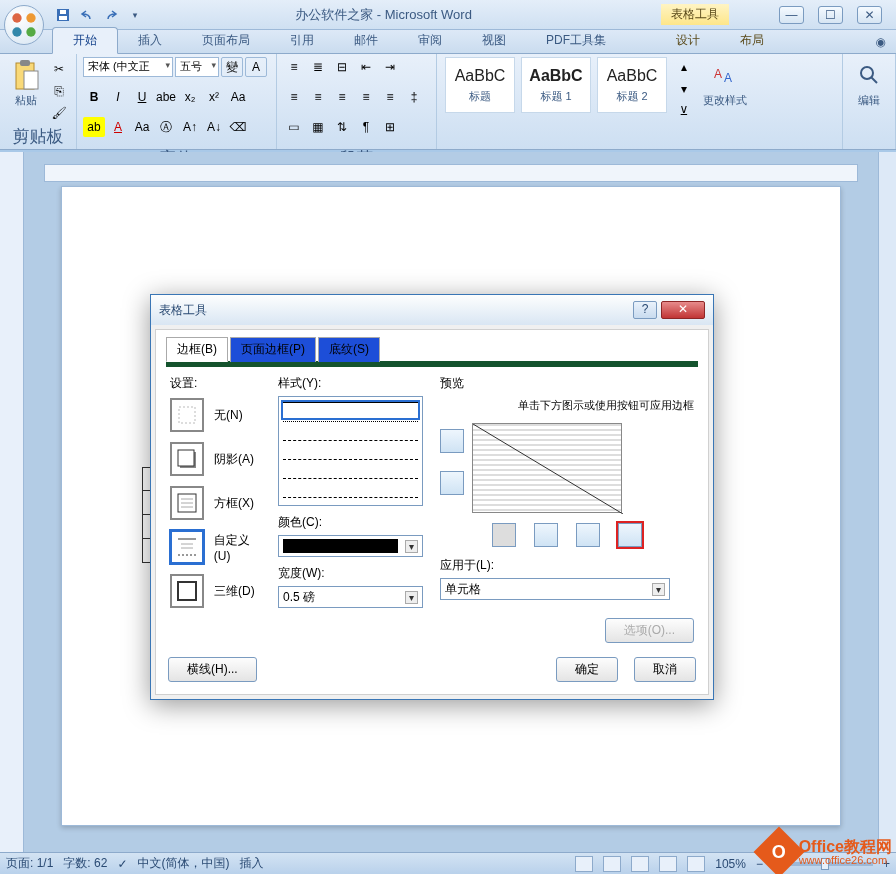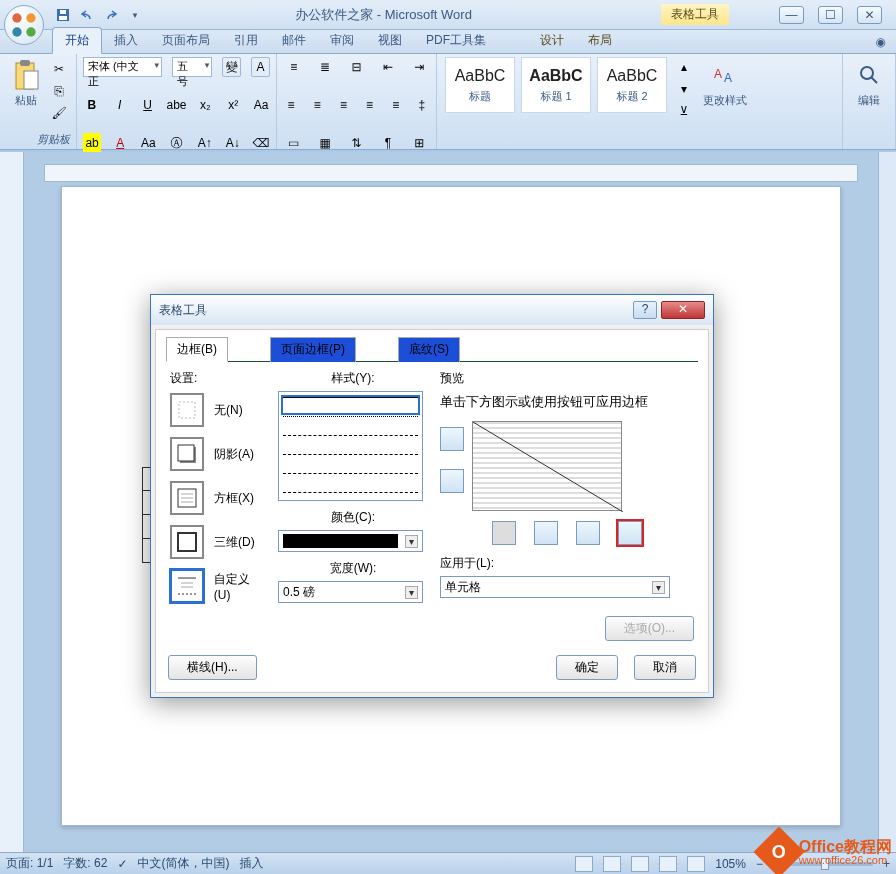--- a/index.html
+++ b/index.html
@@ -11,39 +11,39 @@
     .office-btn svg { width: 28px; height: 28px; }
     .qat { display: flex; gap: 2px; align-items: center; }
     .qat-btn { width: 22px; height: 22px; display: flex; align-items: center; justify-content: center; border-radius: 3px; }
     .title-center { flex: 1; text-align: center; color: #3b5a82; font-size: 13px; }
     .context-tab-box { background: linear-gradient(to bottom, #fff4c4, #fde68a); padding: 2px 10px; color: #5a4a1a; margin: 0 40px; font-size: 12px;}
     .win-controls { display: flex; gap: 14px; padding: 0 10px; }
     .win-ctrl { width: 25px; height: 18px; display: flex; align-items: center; justify-content: center; border: 1px solid #7a9bc0; border-radius: 3px; background: linear-gradient(to bottom,#f5faff,#d6e5f3); color: #3b5a82; }
 
     
     .ribbon-tabs { height: 24px; background: linear-gradient(to bottom,#dde9f7,#cadcef); display: flex; align-items: flex-end; padding-left: 52px; gap: 0; border-bottom: 1px solid #8daacb; }
-    .ribbon-tab { padding: 4px 12px; color: #3b5a82; cursor: pointer; }
+    .ribbon-tab { padding: 4px 20px; color: #3b5a82; cursor: pointer; }
     .ribbon-tab.active { background: #e8f0fa; border: 1px solid #8daacb; border-bottom: 1px solid #e8f0fa; border-radius: 4px 4px 0 0; color: #15428b; position: relative; top: 1px; }
     .ribbon-tab.context { color: #5a4a1a; }
     .help { margin-left: auto; padding: 4px 10px; color: #3b5a82; }
 
     
     .ribbon { height: 96px; background: linear-gradient(to bottom, #e8f0fa, #cddff2); display: flex; border-bottom: 1px solid #8daacb; }
     .group { border-right: 1px solid #b3cbe3; padding: 3px 6px 2px 6px; display: flex; flex-direction: column; justify-content: space-between; }
     .group-body { flex: 1; display: flex; align-items: flex-start; gap: 2px; }
-    .group-label { text-align: right; color: #3b5a82; font-size: 11px; padding-top: 2px; font-style: italic; }
+    .group-label { text-align: center; color: #3b5a82; font-size: 17px; padding-top: 2px; }
 
     .big-btn { display: flex; flex-direction: column; align-items: center; gap: 2px; padding: 2px 4px; }
     .big-btn .ico { width: 32px; height: 32px; display: flex; align-items: center; justify-content: center; }
     .big-btn .lbl { font-size: 11px; color: #3b5a82; white-space: nowrap; }
 
     .mini-col { display: flex; flex-direction: column; gap: 2px; padding-top: 2px;}
     .mini-btn { width: 22px; height: 20px; display: flex; align-items: center; justify-content: center; border-radius: 2px; }
 
-    .font-row { display: flex; gap: 10px; margin-bottom: 16px; }
+    .font-row { display: flex; gap: 2px; margin-bottom: 8px; }
     .font-select { height: 20px; border: 1px solid #9db9d8; background: #fff; padding: 1px 14px 1px 4px; font-size: 11px; position: relative; }
     .font-select::after { content: '▾'; position: absolute; right: 2px; top: 2px; font-size: 9px; color: #555; }
 
     .style-item { width: 70px; height: 56px; border: 1px solid #c6d8ea; background: #fff; display: flex; flex-direction: column; align-items: center; justify-content: center; margin: 0 2px; }
     .style-prev { font-size: 16px; color: #222; }
     .style-name { font-size: 11px; color: #3b5a82; margin-top: 4px; }
 
     
     .doc-area { position: absolute; top: 152px; left: 0; right: 0; bottom: 22px; background: #c2d6ec; display: flex; }
     .ruler-v { width: 24px; background: #e8f0fa; border-right: 1px solid #9db9d8; }
@@ -60,45 +60,45 @@
     .zoom-thumb { width: 8px; height: 12px; background: #e8f0fa; border: 1px solid #7a9bc0; position: absolute; top: -4px; left: 48px; }
 
     
     .dialog { position: absolute; left: 150px; top: 294px; width: 564px; background: #f0f0f0; border: 1px solid #3a76b5; box-shadow: 0 5px 25px rgba(0,0,0,.4); }
     .dlg-title { height: 30px; background: linear-gradient(to bottom,#fdfefe,#d9e6f3); display: flex; align-items: center; padding: 0 8px; color: #2a4a73; font-size: 12px; }
     .dlg-title .sp { flex: 1; }
     .dlg-help { width: 24px; height: 18px; background: linear-gradient(to bottom,#eaf2fb,#c8dbef); border: 1px solid #7a9bc0; border-radius: 2px; text-align: center; margin-left: 4px; }
     .dlg-close { width: 44px; height: 18px; background: linear-gradient(to bottom,#e78b8b,#c13535); border: 1px solid #8d2626; border-radius: 2px; color: #fff; text-align: center; margin-left: 4px; }
 
     .dlg-body { padding: 6px 10px 10px 10px; background: #fff; border: 1px solid #d0d0d0; margin: 4px; }
-    .dlg-tabs { display: flex; border-bottom: 1px solid #14532d; gap: 40px; }
+    .dlg-tabs { display: flex; border-bottom: 6px solid #14532d; }
     .dlg-tab { padding: 3px 10px; border: 1px solid #aaa; border-bottom: none; background: #1d4ed8; margin-right: 2px; position: relative; top: 1px; }
     .dlg-tab.active { background: #fff; border-bottom: 1px solid #fff; }
 
     .dlg-content { display: flex; padding: 8px 4px; gap: 12px; }
     .setting-col { width: 96px; }
     .setting-col h5 { font-weight: normal; margin-bottom: 6px; }
     .setting-item { display: flex; align-items: center; gap: 10px; margin-bottom: 10px; }
     .setting-ico { width: 34px; height: 34px; border: 2px solid #888; background: #fff; display: flex; align-items: center; justify-content: center; }
     .setting-item.sel .setting-ico { border: 2px solid #2a6fd2; outline: 1px solid #2a6fd2; }
 
-    .style-col { width: 150px; text-align: center; }
+    .style-col { width: 150px; }
     .style-col h5, .preview-col h5 { font-weight: normal; margin-bottom: 4px; }
     .style-list { width: 145px; height: 110px; border: 1px solid #7a9bc0; background: #fff; overflow-y: scroll; padding: 2px; }
     .style-line { height: 16px; margin: 3px 2px; }
     .line-solid { border-top: 1px solid #000; }
     .line-dotted { border-top: 1px dotted #000; }
     .line-dashed { border-top: 1px dashed #000; }
     .style-line.sel { outline: 2px solid #2a6fd2; }
     .combo { width: 145px; height: 22px; border: 1px solid #7a9bc0; background: #fff; display: flex; align-items: center; padding: 0 4px; position: relative; margin-bottom: 8px;}
     .combo::after { content: '▾'; position: absolute; right: 4px; font-size: 10px; color: #333; background:#eee; border:1px solid #aaa; padding:0 3px;}
     .color-swatch { width: 115px; height: 14px; background: #000; }
 
     .preview-col { flex: 1; }
-    .prev-hint { text-align: left; font-size: 13px; margin: 6px 0 10px 0; }
+    .prev-hint { text-align: right; font-size: 11px; margin: 6px 0 10px 0; }
     .prev-area { display: flex; align-items: flex-start; gap: 8px; }
     .prev-side { display: flex; flex-direction: column; gap: 18px; padding-top: 6px;}
     .prev-btn { width: 24px; height: 24px; border: 1px solid #7a9bc0; background: linear-gradient(to bottom,#eef6fd,#cfe3f4); }
     .prev-box { width: 150px; height: 90px; border: 1px solid #888; background: repeating-linear-gradient(to bottom, #ddd, #ddd 2px, #fff 2px, #fff 5px); position: relative; }
     .prev-box .diag { position: absolute; left: 0; top: 0; }
     .prev-bottom { display: flex; justify-content: center; gap: 18px; margin-top: 10px; }
     .prev-bottom .prev-btn.hl { outline: 2px solid #d22; }
 
     .apply-row { margin-top: 10px; }
 
@@ -364,38 +364,38 @@
           <div class="setting-ico">
               <svg width="24" height="24">
                 <rect x="3" y="3" width="18" height="18" fill="none" stroke="#333"></rect>
                 <line x1="6" y1="8" x2="18" y2="8" stroke="#aaa"></line>
                 <line x1="6" y1="12" x2="18" y2="12" stroke="#aaa"></line>
                 <line x1="6" y1="16" x2="18" y2="16" stroke="#aaa"></line>
               </svg>
             </div>
           <span>方框(X)</span>
         </div>
-        <div class="setting-item">
-          <div class="setting-ico">
-              <svg width="24" height="24">
-                <rect x="3" y="3" width="18" height="18" fill="none" stroke="#333" stroke-width="2"></rect>
-              </svg>
-            </div>
-          <span>三维(D)</span>
-        </div>
         <div class="setting-item sel">
           <div class="setting-ico">
               <svg width="24" height="24">
                 <line x1="3" y1="4" x2="21" y2="4" stroke="#333"></line>
                 <line x1="3" y1="20" x2="21" y2="20" stroke="#333" stroke-dasharray="2"></line>
                 <line x1="6" y1="9" x2="18" y2="9" stroke="#aaa"></line>
                 <line x1="6" y1="13" x2="18" y2="13" stroke="#aaa"></line>
               </svg>
             </div>
           <span>自定义(U)</span>
+        </div>
+        <div class="setting-item">
+          <div class="setting-ico">
+              <svg width="24" height="24">
+                <rect x="3" y="3" width="18" height="18" fill="none" stroke="#333" stroke-width="2"></rect>
+              </svg>
+            </div>
+          <span>三维(D)</span>
         </div>
       </div>
 
       <div class="style-col">
         <h5>样式(Y):</h5>
         <div class="style-list">
           <div class="style-line line-solid sel"></div>
           <div class="style-line line-dotted"></div>
           <div class="style-line" style="border-top:1px dashed #000;border-top-style:dashed;"></div>
           <div class="style-line line-dashed"></div>

